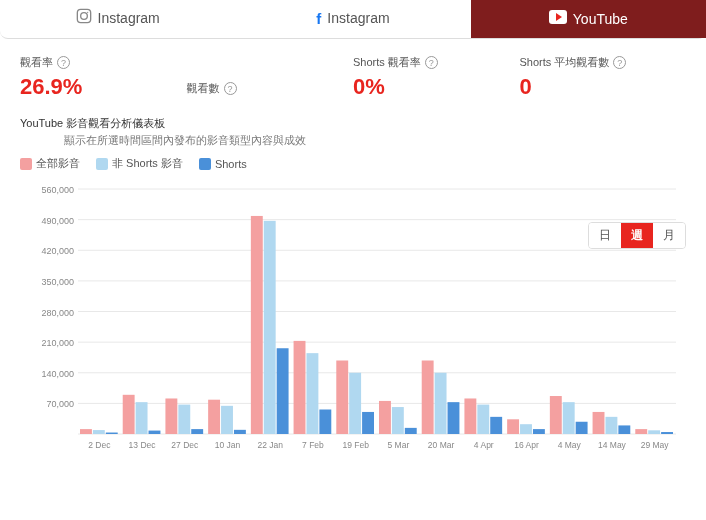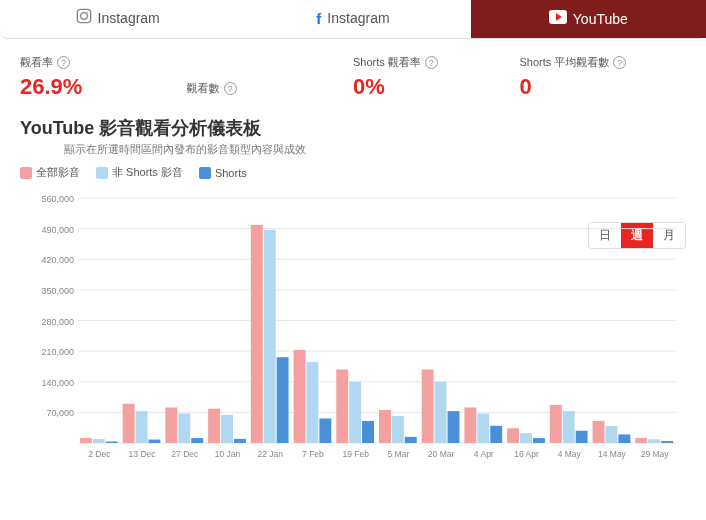--- a/index.html
+++ b/index.html
@@ -13,21 +13,21 @@
 
     
     .metrics-row { display: flex; padding: 16px 20px 10px 20px; gap: 0; align-items: flex-end; }
     .metric { flex: 1; }
     .metric-label { font-size: 11px; color: #555; display: flex; align-items: center; gap: 4px; margin-bottom: 4px; }
     .metric-info { width: 13px; height: 13px; border-radius: 50%; border: 1px solid #999; display: inline-flex; align-items: center; justify-content: center; font-size: 9px; color: #999; cursor: pointer; }
     .metric-value { font-size: 22px; font-weight: 600; color: #e8251f; }
 
     
     .dashboard-section { padding: 6px 20px 8px 20px; }
-    .dashboard-title { font-size: 18px; font-weight: 700; margin-bottom: 2px; }
+    .dashboard-title { font-size: 11px; font-weight: 400; margin-bottom: 2px; }
     .dashboard-subtitle { font-size: 11px; color: #777; margin-left: 44px; }
 
     
     .period-selector { position: absolute; top: 112px; right: 20px; display: flex; border: 1px solid #ddd; border-radius: 4px; overflow: hidden; }
     .period-btn { padding: 4px 10px; font-size: 12px; cursor: pointer; background: #fff; color: #555; border: none; }
     .period-btn.active { background: #e8251f; color: #fff; font-weight: 600; }
 
     
     .chart-container { margin: 0 20px; position: relative; }
     .legend { display: flex; gap: 16px; margin-bottom: 8px; align-items: center; }

